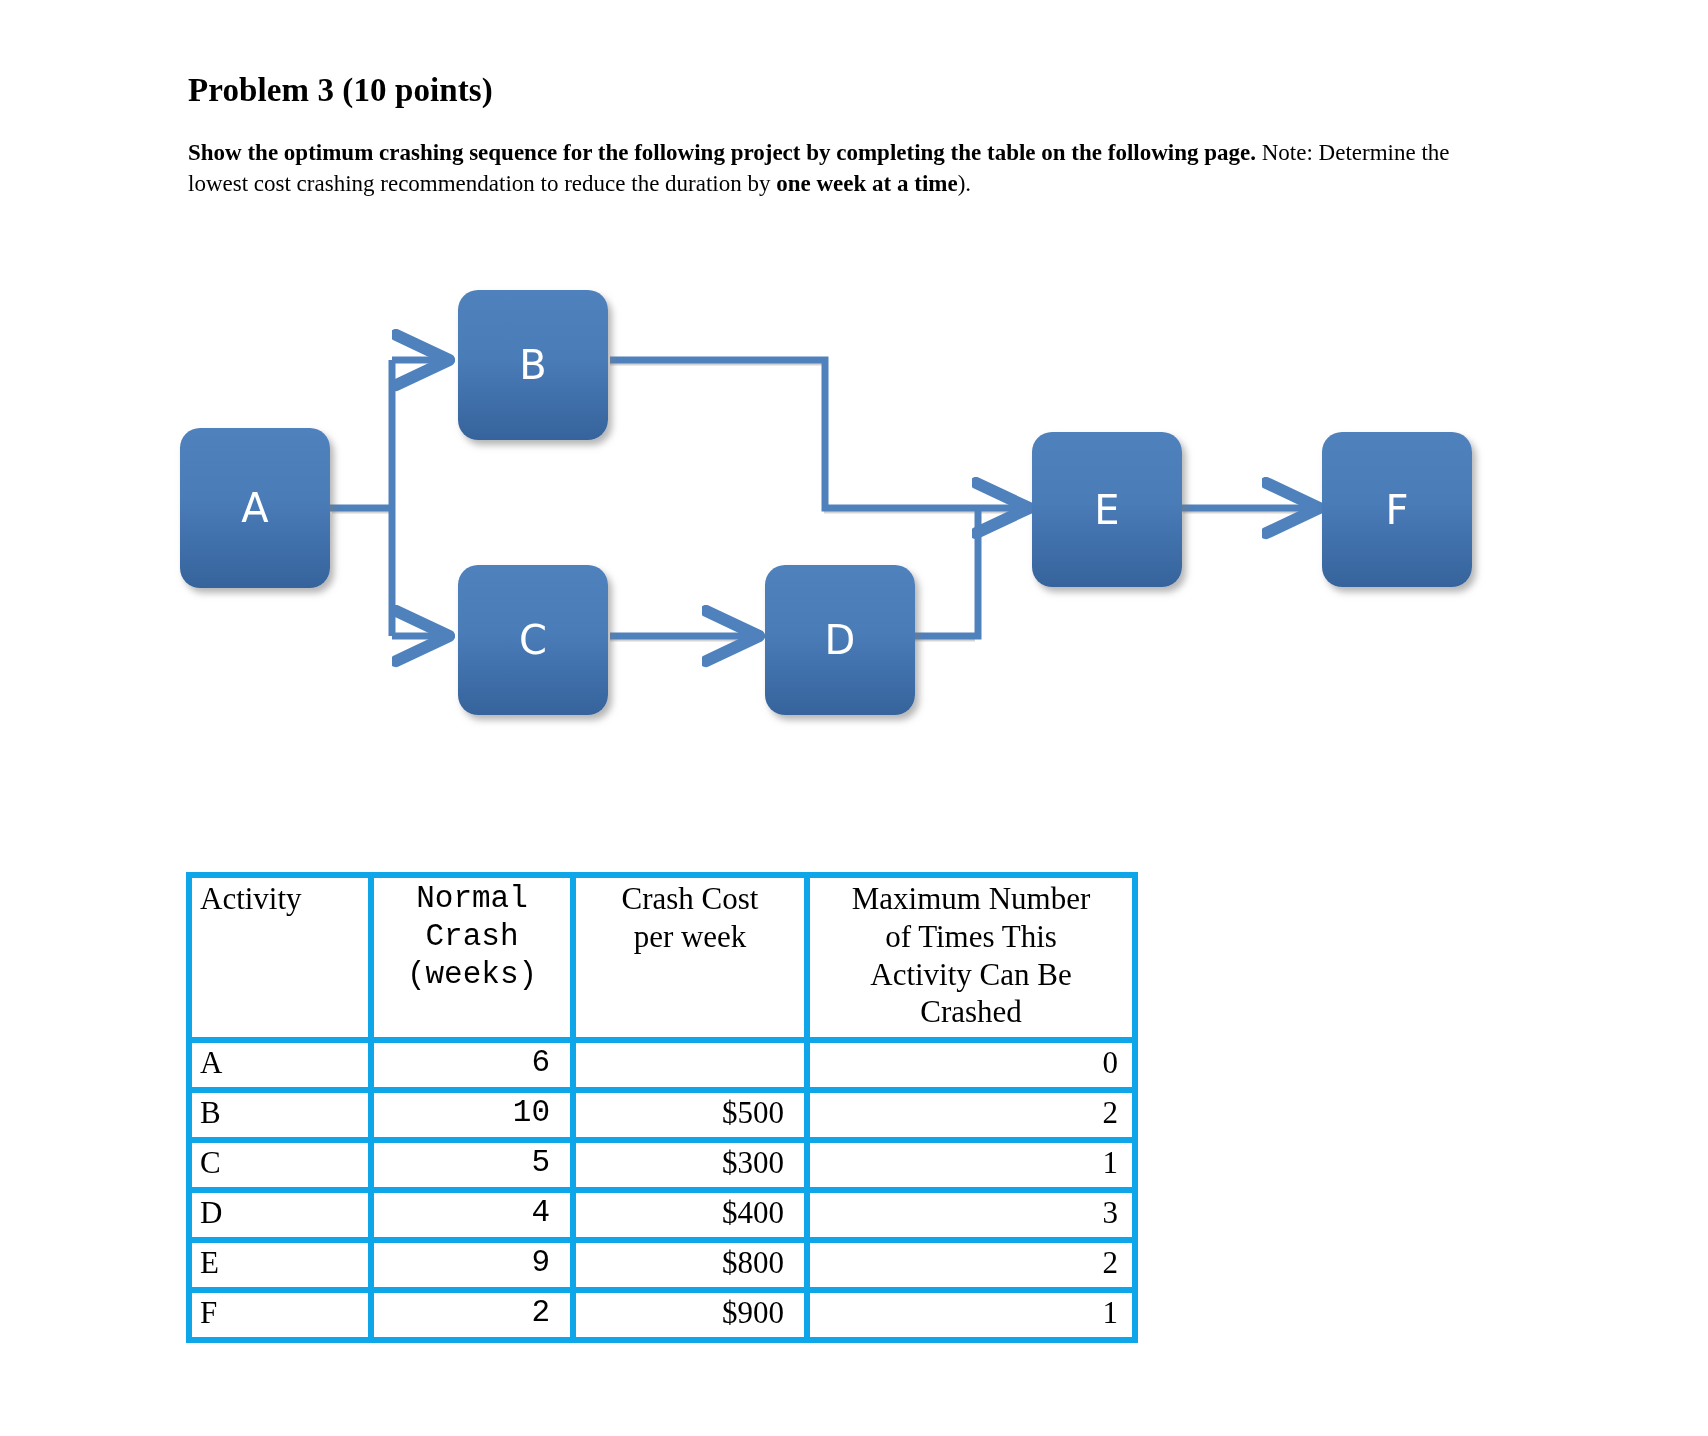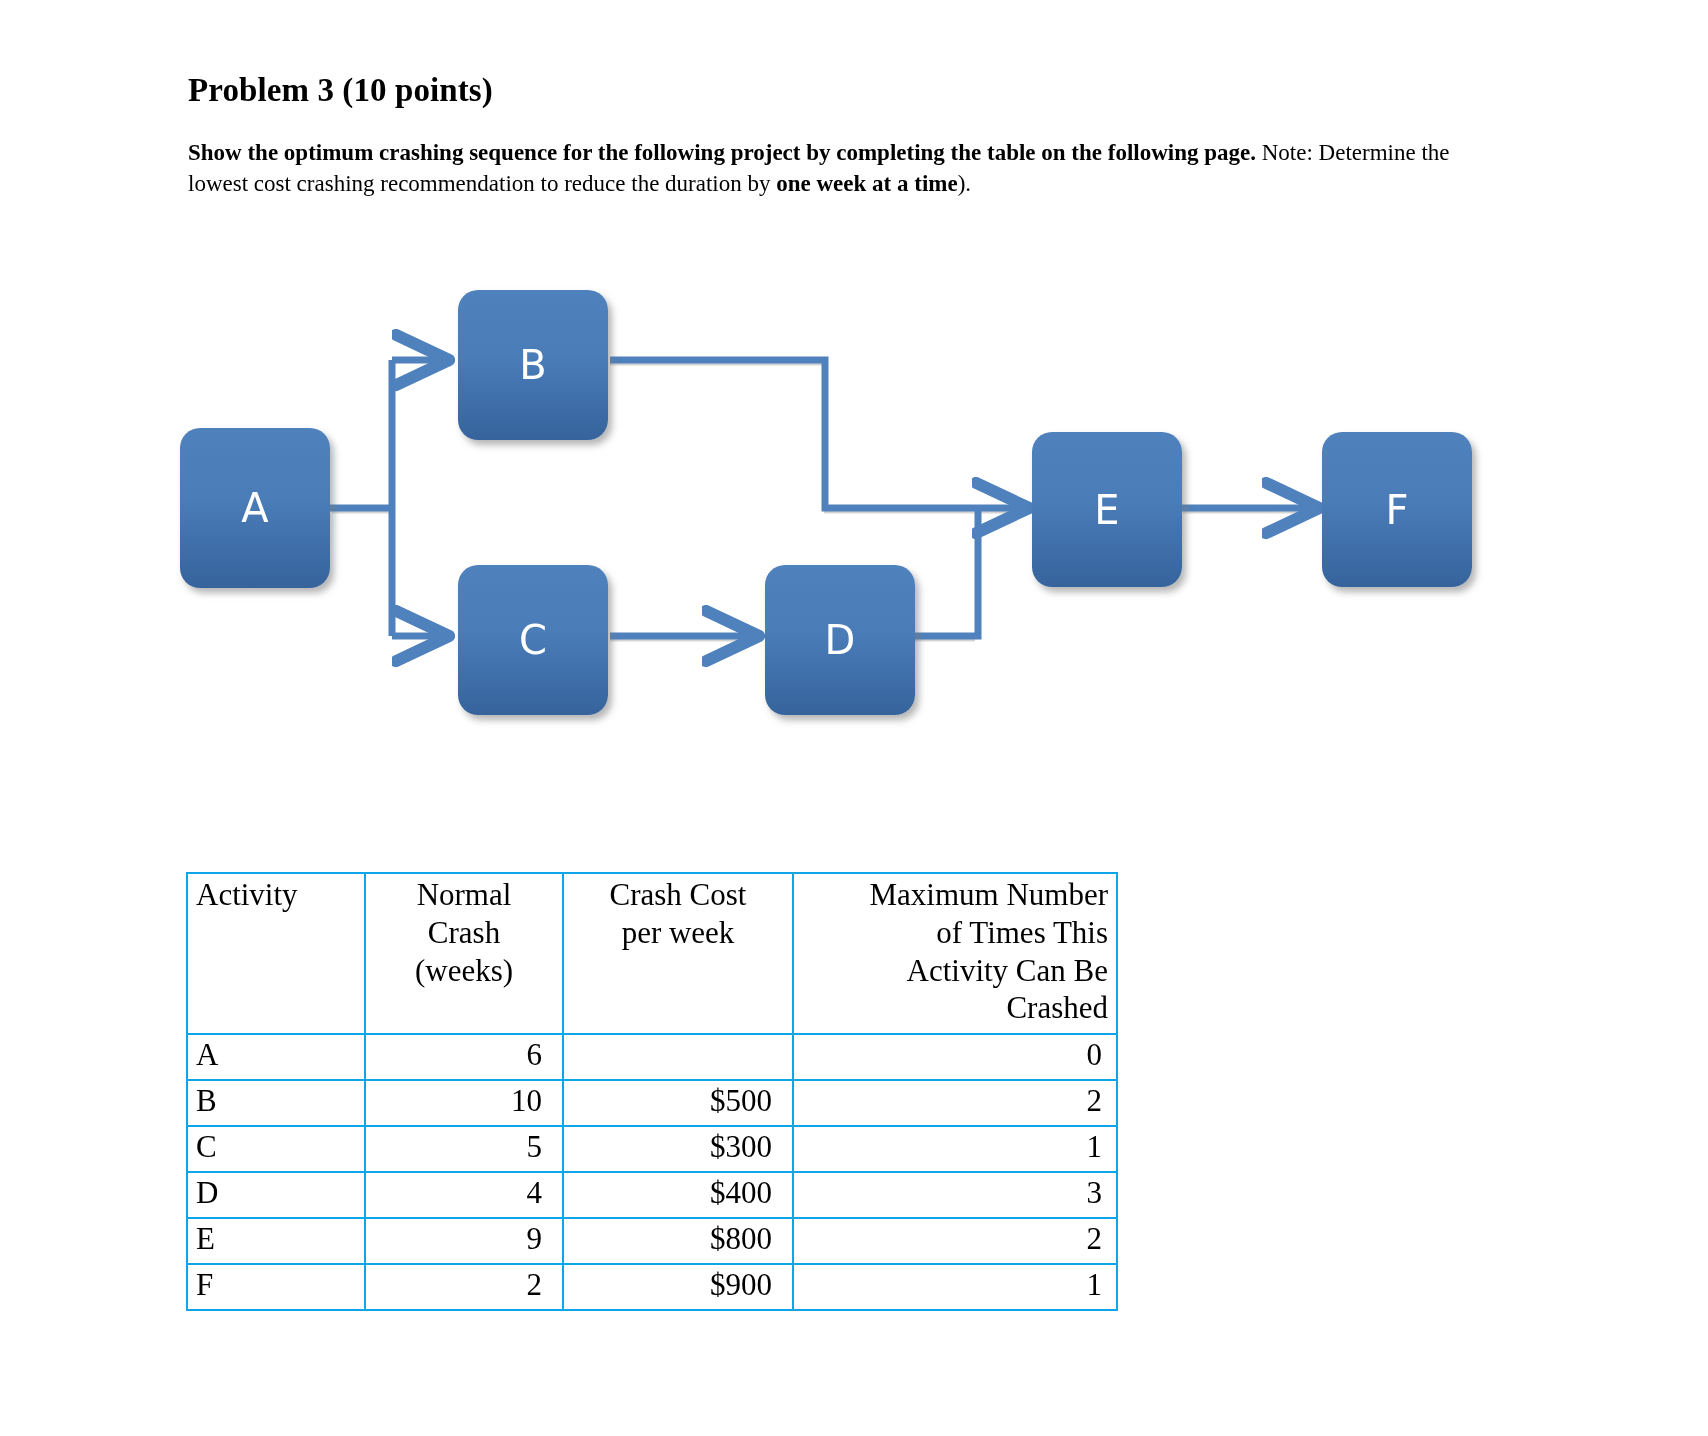--- a/index.html
+++ b/index.html
@@ -76,30 +76,30 @@
   
   .crash-table {
     position: absolute;
     left: 186px;
     top: 872px;
     border-collapse: collapse;
     font-size: 31px;
     font-family: "Liberation Serif", "DejaVu Serif", serif;
   }
   .crash-table td, .crash-table th {
-    border: 2px solid #0ea5e9;
+    border: 6px solid #0ea5e9;
     padding: 2px 8px;
     font-weight: normal;
     vertical-align: top;
     line-height: 1.22;
   }
   .crash-table .c-activity { width: 160px; text-align: left; }
-  .crash-table .c-time     { width: 168px; text-align: center; }
+  .crash-table .c-time     { width: 168px; text-align: center; font-family: Liberation Mono, monospace; }
   .crash-table .c-cost     { width: 200px; text-align: center; }
-  .crash-table .c-max      { width: 300px; text-align: right; }
+  .crash-table .c-max      { width: 300px; text-align: center; }
 
   .crash-table tbody td { line-height: 1.18; height: 40px; }
   .crash-table tbody .c-activity { text-align: left; }
   .crash-table tbody .c-time { text-align: right; padding-right: 20px; }
   .crash-table tbody .c-cost { text-align: right; padding-right: 20px; }
   .crash-table tbody .c-max  { text-align: right; padding-right: 14px; }
   .hdr-cell { height: 155px; }
 </style>
 </head>
 <body>

